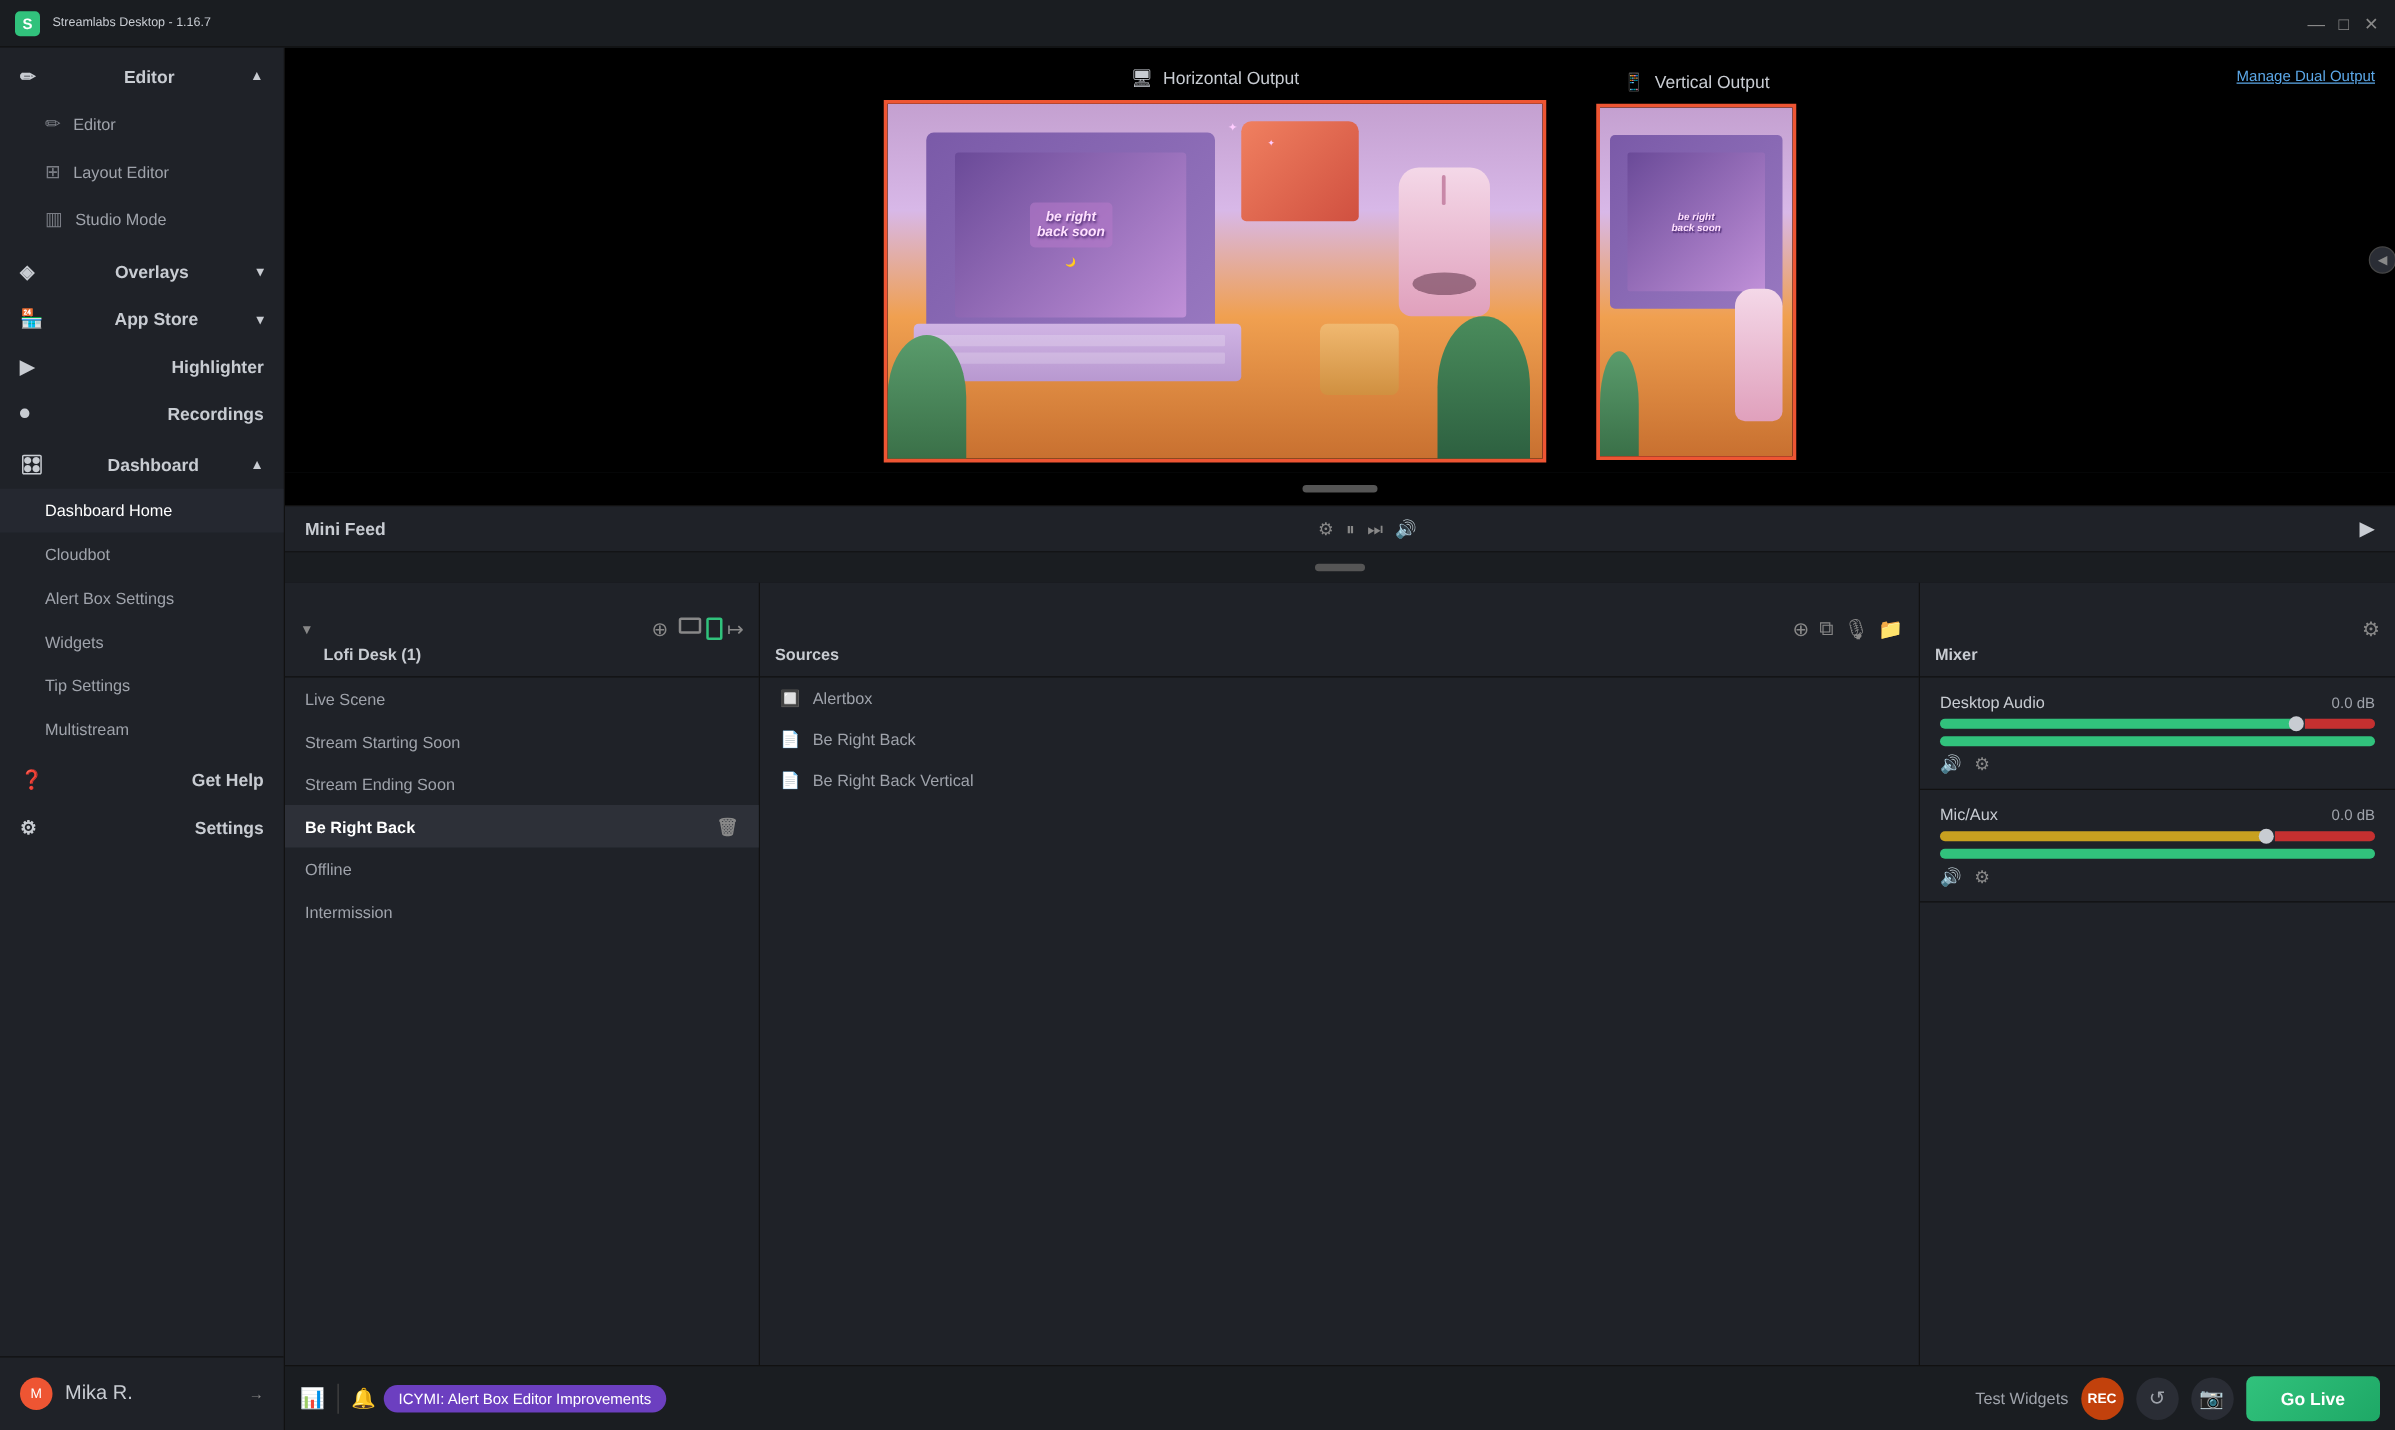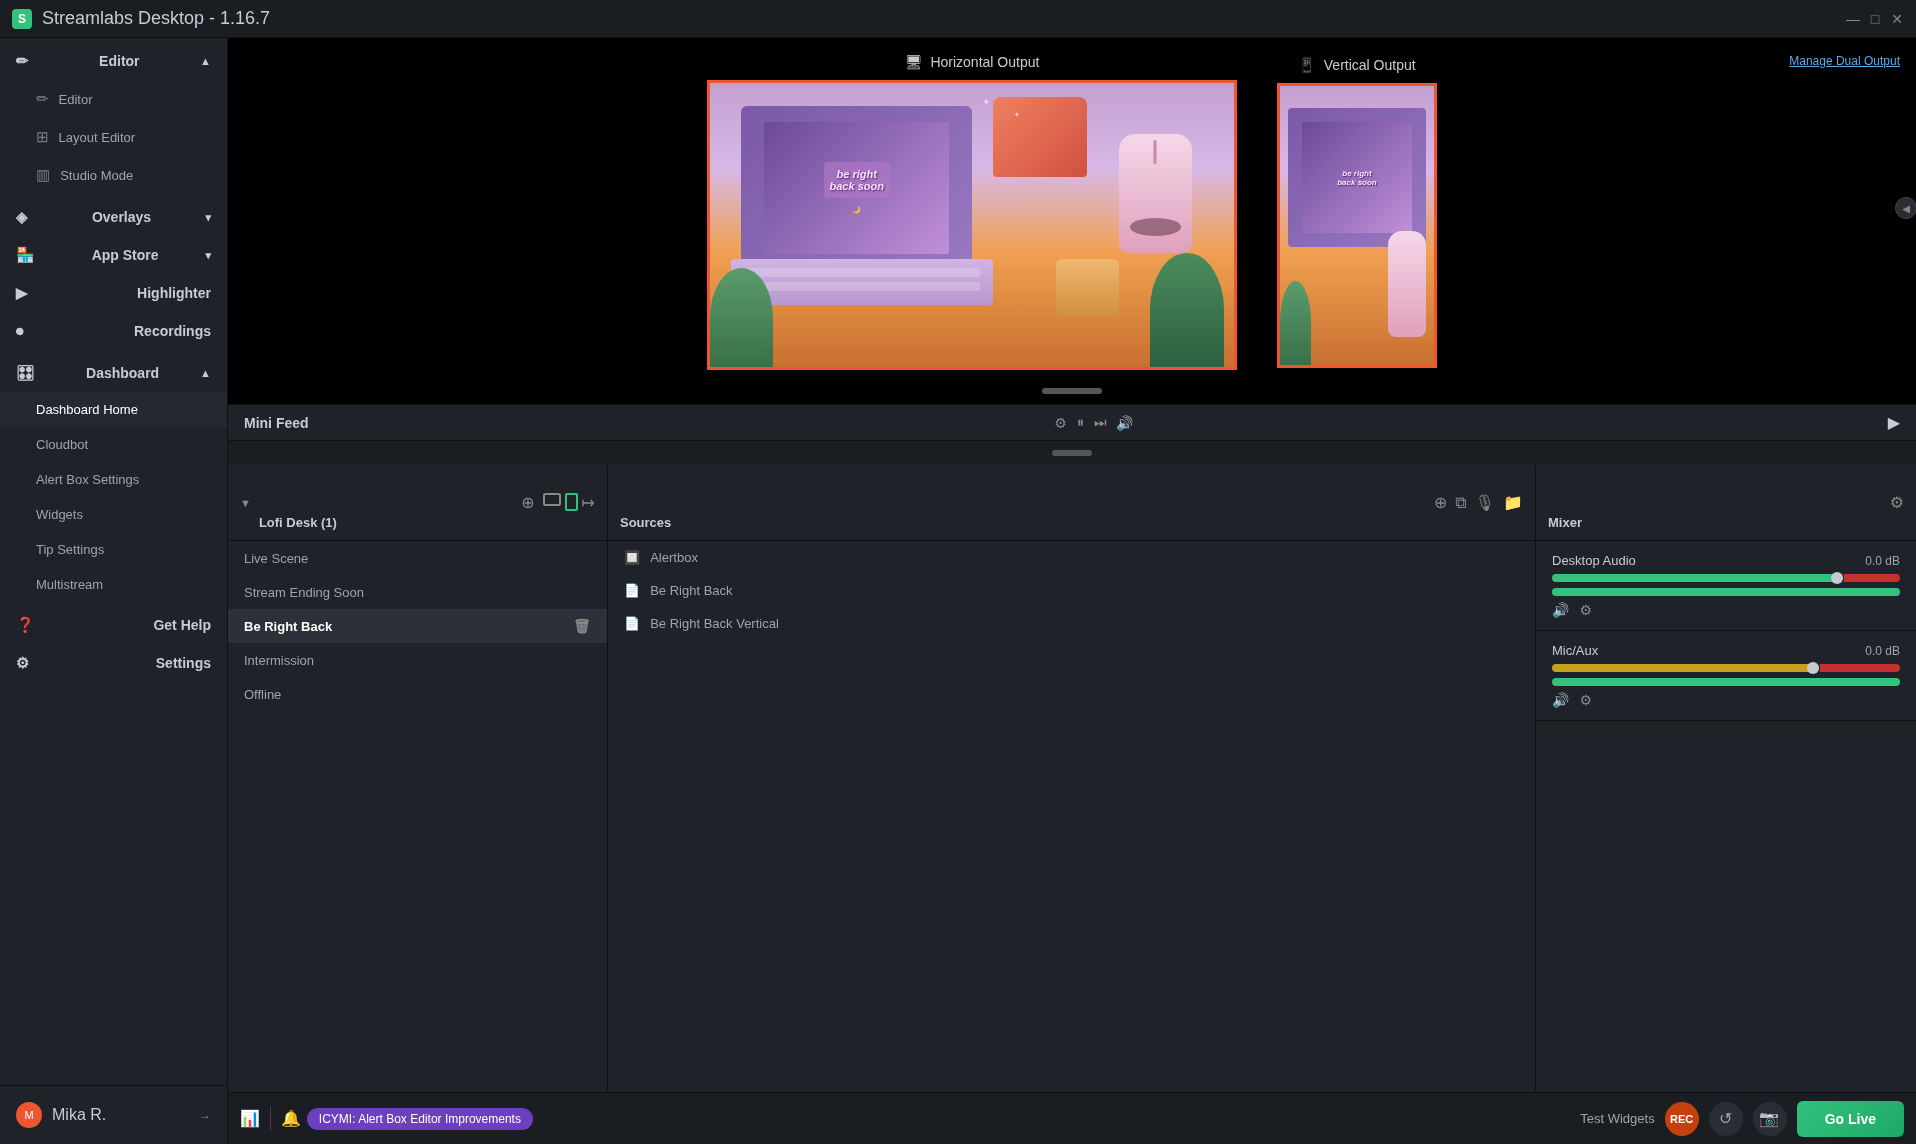--- a/index.html
+++ b/index.html
@@ -26,21 +26,21 @@
     .titlebar-icon {
       width: 20px;
       height: 20px;
       background: #31c27c;
       border-radius: 4px;
       margin-right: 10px;
       display: flex; align-items: center; justify-content: center;
       font-size: 12px; color: white; font-weight: bold;
     }
     .titlebar-title {
-      font-size: 18px;
+      font-size: 10px;
       color: #c8ccd2;
       flex: 1;
     }
     .titlebar-controls {
       display: flex; gap: 8px;
     }
     .titlebar-btn {
       width: 14px; height: 14px;
       background: none; border: none; color: #888; cursor: pointer;
       font-size: 14px; display: flex; align-items: center; justify-content: center;
@@ -631,33 +631,37 @@
               <span style="width:13px;height:18px;border:2px solid #31c27c;border-radius:2px;display:inline-block;"></span>
               <span class="panel-icon-btn">↦</span>
             </div>
           </div>
 
           <div class="scene-item">
             <span>Live Scene</span>
             <span class="scene-delete-btn">🗑</span>
           </div>
           <div class="scene-item">
+            <span>Stream Starting Soon</span>
+            <span class="scene-delete-btn">🗑</span>
+          </div>
+          <div class="scene-item">
             <span>Stream Ending Soon</span>
             <span class="scene-delete-btn">🗑</span>
           </div>
           <div class="scene-item active">
             <span>Be Right Back</span>
             <span class="scene-delete-btn" style="opacity:1;">🗑</span>
           </div>
           <div class="scene-item">
+            <span>Offline</span>
+            <span class="scene-delete-btn">🗑</span>
+          </div>
+          <div class="scene-item">
             <span>Intermission</span>
-            <span class="scene-delete-btn">🗑</span>
-          </div>
-          <div class="scene-item">
-            <span>Offline</span>
             <span class="scene-delete-btn">🗑</span>
           </div>
         </div>
 
         <div class="sources-panel">
           <div class="panel-header">
             <span class="panel-title">Sources</span>
             <span class="panel-icon-btn">⊕</span>
             <div class="panel-icons-row">
               <span class="panel-icon-btn">⧉</span>

